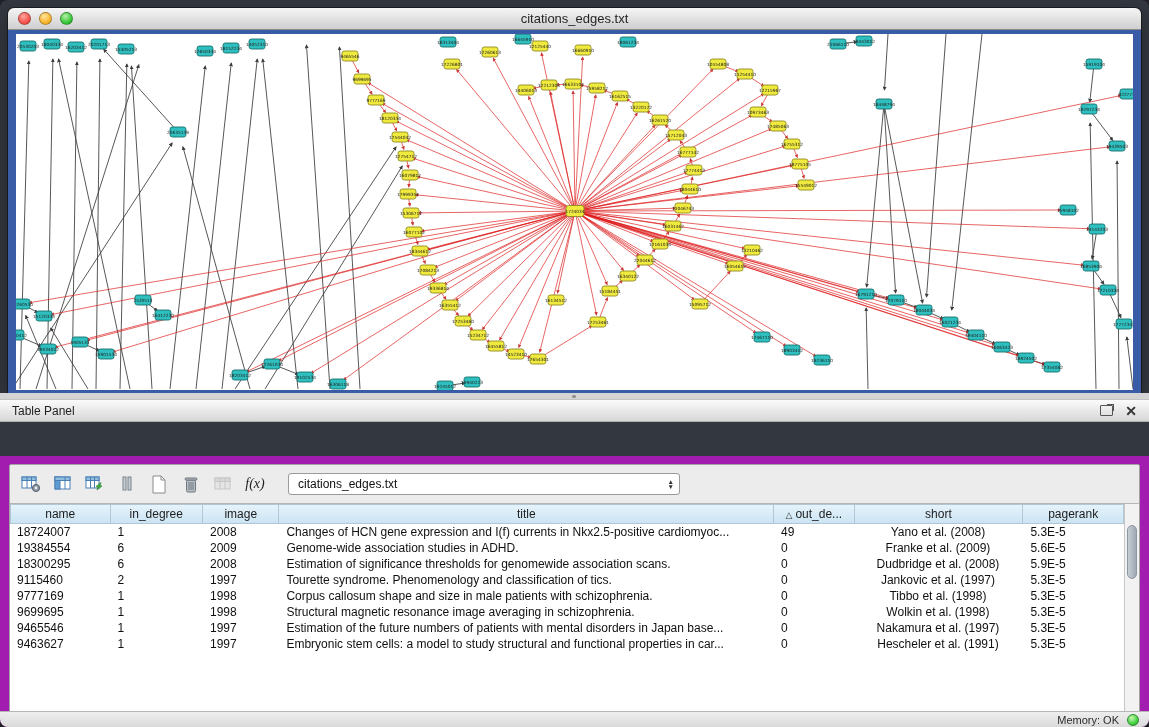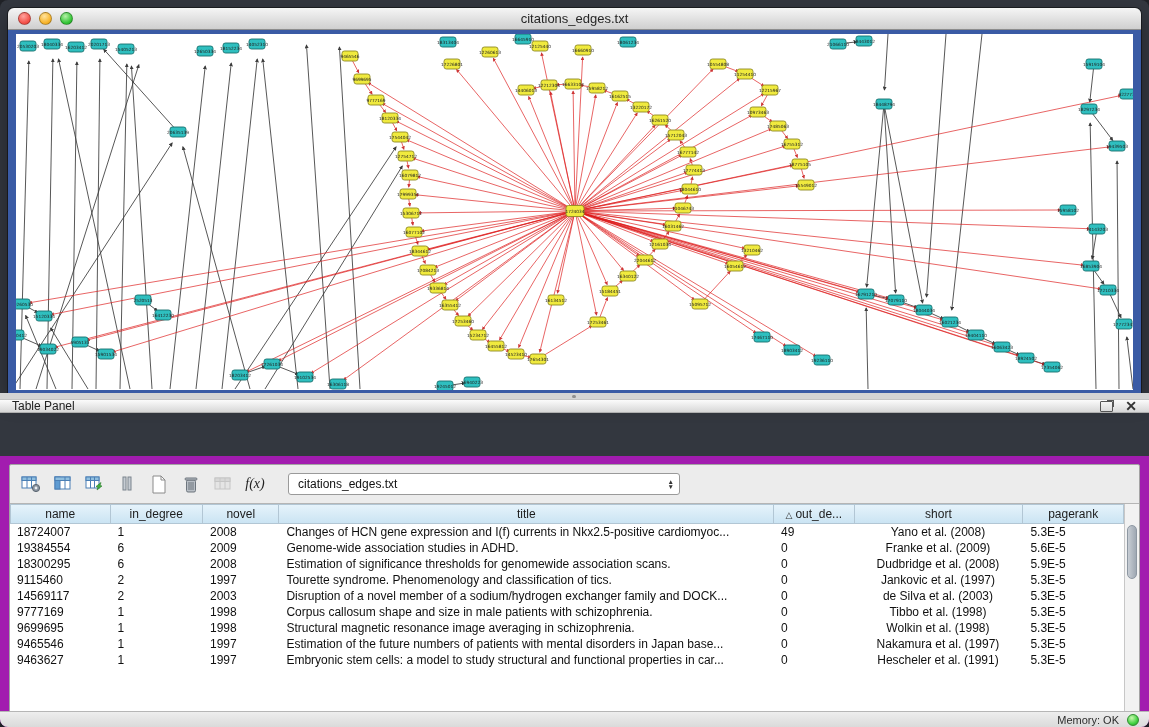--- a/index.html
+++ b/index.html
@@ -20,21 +20,21 @@
   .title-text { font-size:13px; color:#262626; }
   .net-frame { height:363px; background:#3a5ba5; padding:4px 8px 3px; }
   .net-inner { width:100%; height:100%; background:#ffffff; }
   .net-inner svg { display:block; width:100%; height:100%; }
 
   
   .splitter { position:absolute; top:393px; left:0; width:1149px; height:6px; background:#d4d4d4; }
   .splitter .dot { position:absolute; left:572px; top:2px; width:4px; height:3px; border-radius:2px; background:#8f8f8f; }
 
   
-  .panel-header { position:absolute; top:399px; left:0; width:1149px; height:14px;
+  .panel-header { position:absolute; top:399px; left:0; width:1149px; height:23px;
                   background:linear-gradient(#fbfbfb,#d7d7d7); border-top:1px solid #c3c3c3; border-bottom:1px solid #b0b0b0;
                   display:flex; align-items:center; padding:0 12px; font-size:12px; color:#222; }
   .ph-icons { margin-left:auto; display:flex; align-items:center; gap:12px; }
   .ph-float { width:13px; height:11px; border:1.5px solid #555; border-radius:1px; position:relative; }
   .ph-float:before { content:""; position:absolute; right:-2px; top:-2px; width:6px; height:6px; border-top:1.5px solid #555; border-right:1.5px solid #555; }
   .ph-close { font-size:14px; font-weight:bold; color:#333; line-height:1; cursor:default; }
 
   .panel-content { position:absolute; top:422px; left:0; width:1149px; height:283px; background:#a21caf;margin-top:34px; }
 
   .tool-group { position:absolute; left:9px; right:9px; top:8px; border:1px solid #a3a3a3; border-radius:2px; background:#ececec; }
@@ -571,21 +571,21 @@
               <col style="width: 76px;">
               <col style="width: 492px;">
               <col style="width: 80px;">
               <col style="width: 168px;">
               <col style="width: 100px;">
             </colgroup>
           <thead>
               <tr id="thead-row">
                 <th>name</th>
                 <th>in_degree</th>
-                <th>novel</th>
+                <th>image</th>
                 <th>title</th>
                 <th><span class="sort">△</span>out_de...</th>
                 <th>short</th>
                 <th>pagerank</th>
               </tr>
             </thead>
           <tbody id="tbody">
               <tr>
                 <td>18724007</td>
                 <td>1</td>
@@ -616,29 +616,20 @@
               <tr>
                 <td>9115460</td>
                 <td>2</td>
                 <td>1997</td>
                 <td>Tourette syndrome. Phenomenology and classification of tics.</td>
                 <td>0</td>
                 <td class="center">Jankovic et al. (1997)</td>
                 <td>5.3E-5</td>
               </tr>
               <tr>
-                <td>14569117</td>
-                <td>2</td>
-                <td>2003</td>
-                <td>Disruption of a novel member of a sodium/hydrogen exchanger family and DOCK...</td>
-                <td>0</td>
-                <td class="center">de Silva et al. (2003)</td>
-                <td>5.3E-5</td>
-              </tr>
-              <tr>
                 <td>9777169</td>
                 <td>1</td>
                 <td>1998</td>
                 <td>Corpus callosum shape and size in male patients with schizophrenia.</td>
                 <td>0</td>
                 <td class="center">Tibbo et al. (1998)</td>
                 <td>5.3E-5</td>
               </tr>
               <tr>
                 <td>9699695</td>

